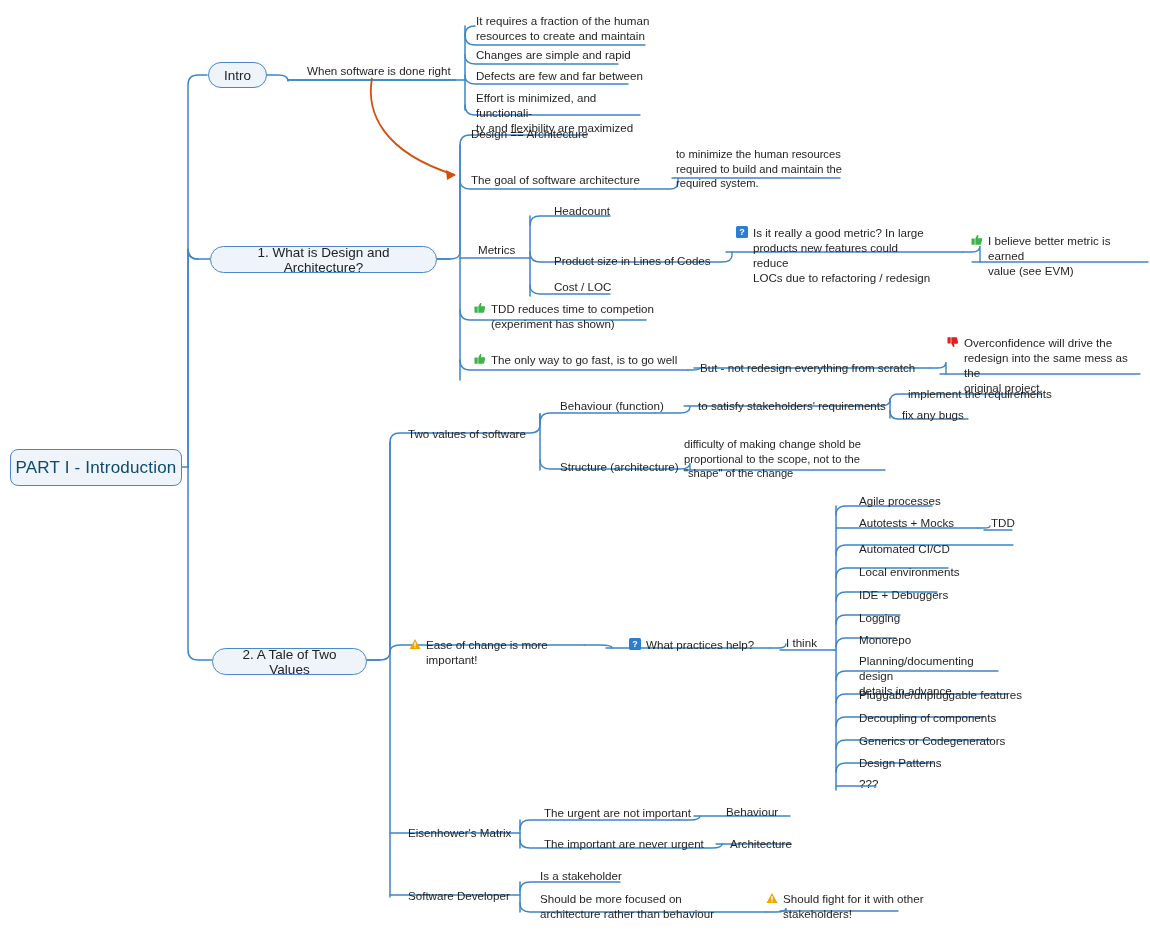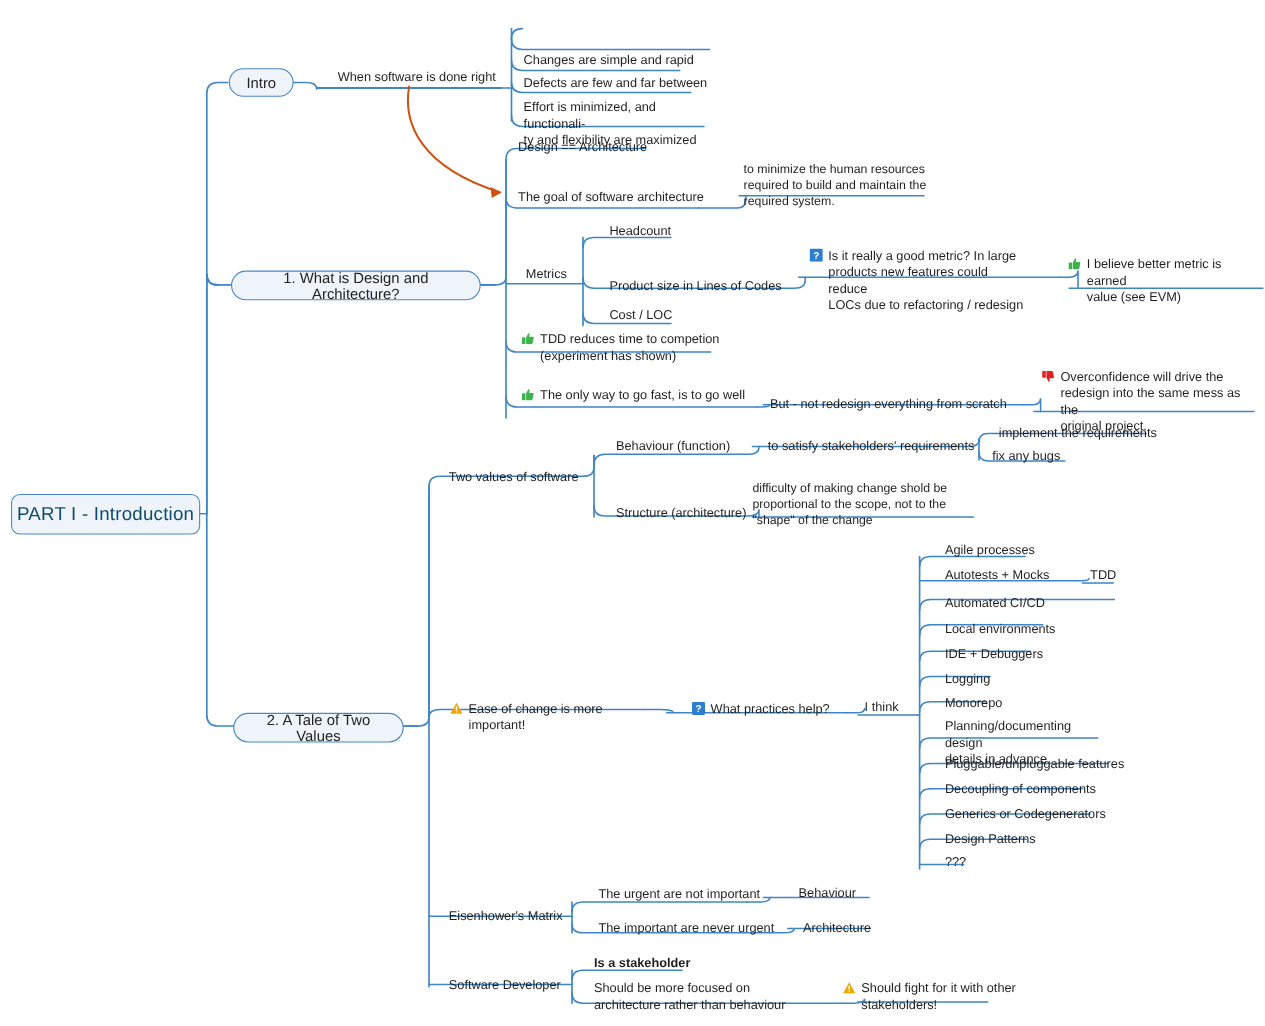--- a/index.html
+++ b/index.html
@@ -214,20 +214,22 @@
   </div>
   <div class="node pill" style="left:210px;top:246px;width:227px;height:27px;">
     <span>1. What is Design and Architecture?</span>
   </div>
   <div class="node pill" style="left:212px;top:648px;width:155px;height:27px;">
     <span>2. A Tale of Two Values</span>
   </div>
 
   <div class="node leaf" style="left:307px;top:63px;">When software is done right</div>
 
+  <div class="node leaf" style="left:476px;top:13px;width:175px;">It requires a fraction of the human
+resources to create and maintain</div>
   <div class="node leaf" style="left:476px;top:47px;">Changes are simple and rapid</div>
   <div class="node leaf" style="left:476px;top:68px;">Defects are few and far between</div>
   <div class="node leaf" style="left:476px;top:90px;width:178px;">Effort is minimized, and functionali-
 ty and flexibility are maximized</div>
 
   <div class="node leaf" style="left:471px;top:126px;">Design == Architecture</div>
   <div class="node leaf" style="left:471px;top:172px;">The goal of software architecture</div>
   <div class="node leaf small" style="left:676px;top:147px;width:180px;">to minimize the human resources
 required to build and maintain the
 required system.</div>
@@ -350,21 +352,21 @@
   <div class="node leaf" style="left:859px;top:755px;">Design Patterns</div>
   <div class="node leaf" style="left:859px;top:776px;">???</div>
 
   <div class="node leaf" style="left:408px;top:825px;">Eisenhower's Matrix</div>
   <div class="node leaf" style="left:544px;top:805px;">The urgent are not important</div>
   <div class="node leaf" style="left:726px;top:804px;">Behaviour</div>
   <div class="node leaf" style="left:544px;top:836px;">The important are never urgent</div>
   <div class="node leaf" style="left:730px;top:836px;">Architecture</div>
 
   <div class="node leaf" style="left:408px;top:888px;">Software Developer</div>
-  <div class="node leaf" style="left:540px;top:868px;font-weight:bold;">Is a stakeholder</div>
+  <div class="node leaf" style="left:540px;top:868px;">Is a stakeholder</div>
   <div class="node leaf" style="left:540px;top:891px;width:180px;">Should be more focused on
 architecture rather than behaviour</div>
 
   <div class="iconrow" style="left:766px;top:891px;width:160px;">
     <span class="ic">
       <svg width="12" height="12" viewBox="0 0 12 12">
         <path d="M6 .9 L11.5 10.9 L.5 10.9 Z" fill="#f0a500"></path>
         <rect x="5.35" y="4" width="1.3" height="3.9" rx="0.5" fill="#ffffff"></rect>
         <rect x="5.35" y="8.5" width="1.3" height="1.3" rx="0.5" fill="#ffffff"></rect>
       </svg>

